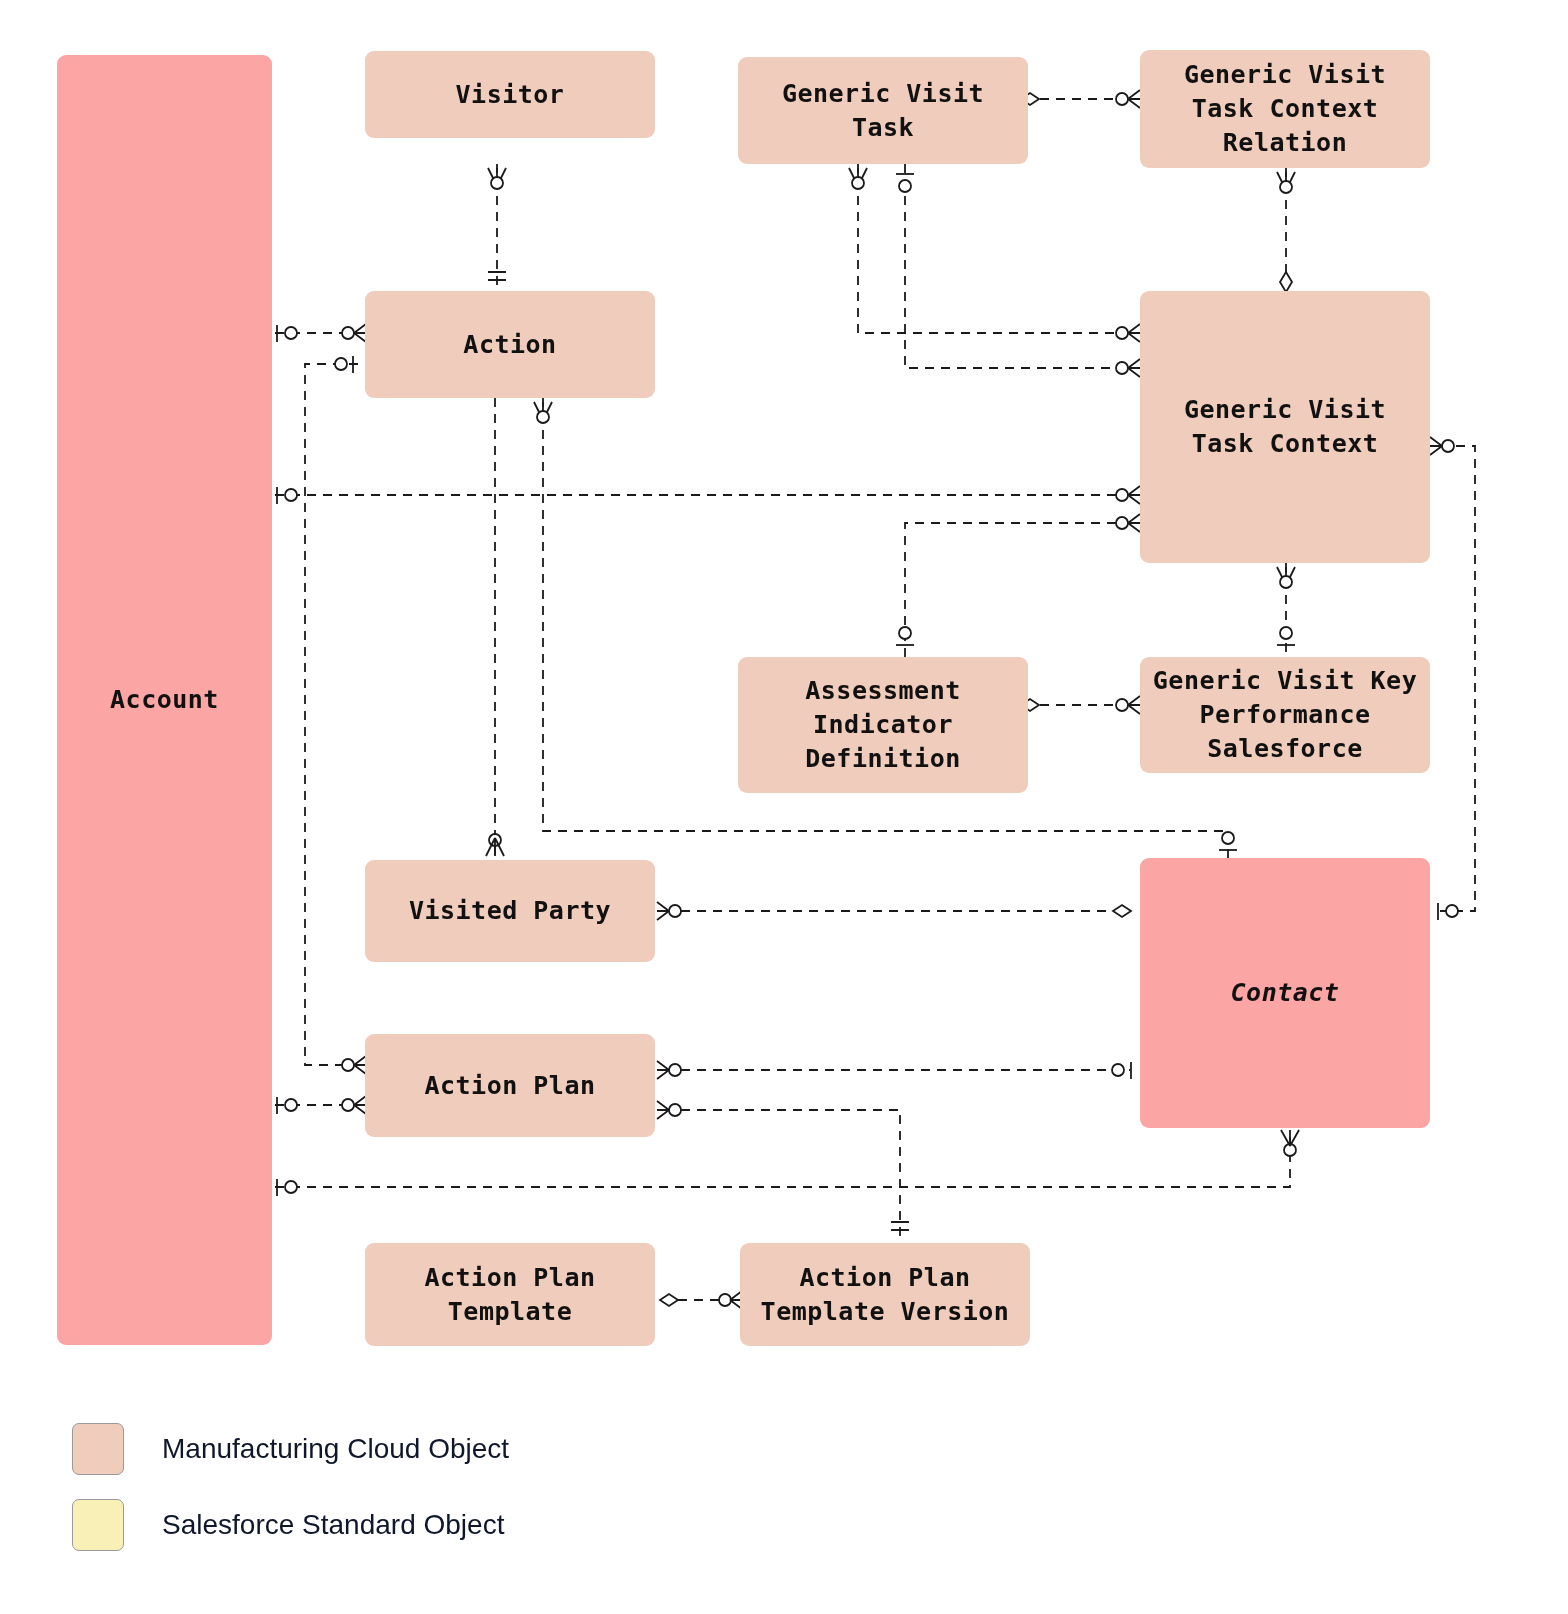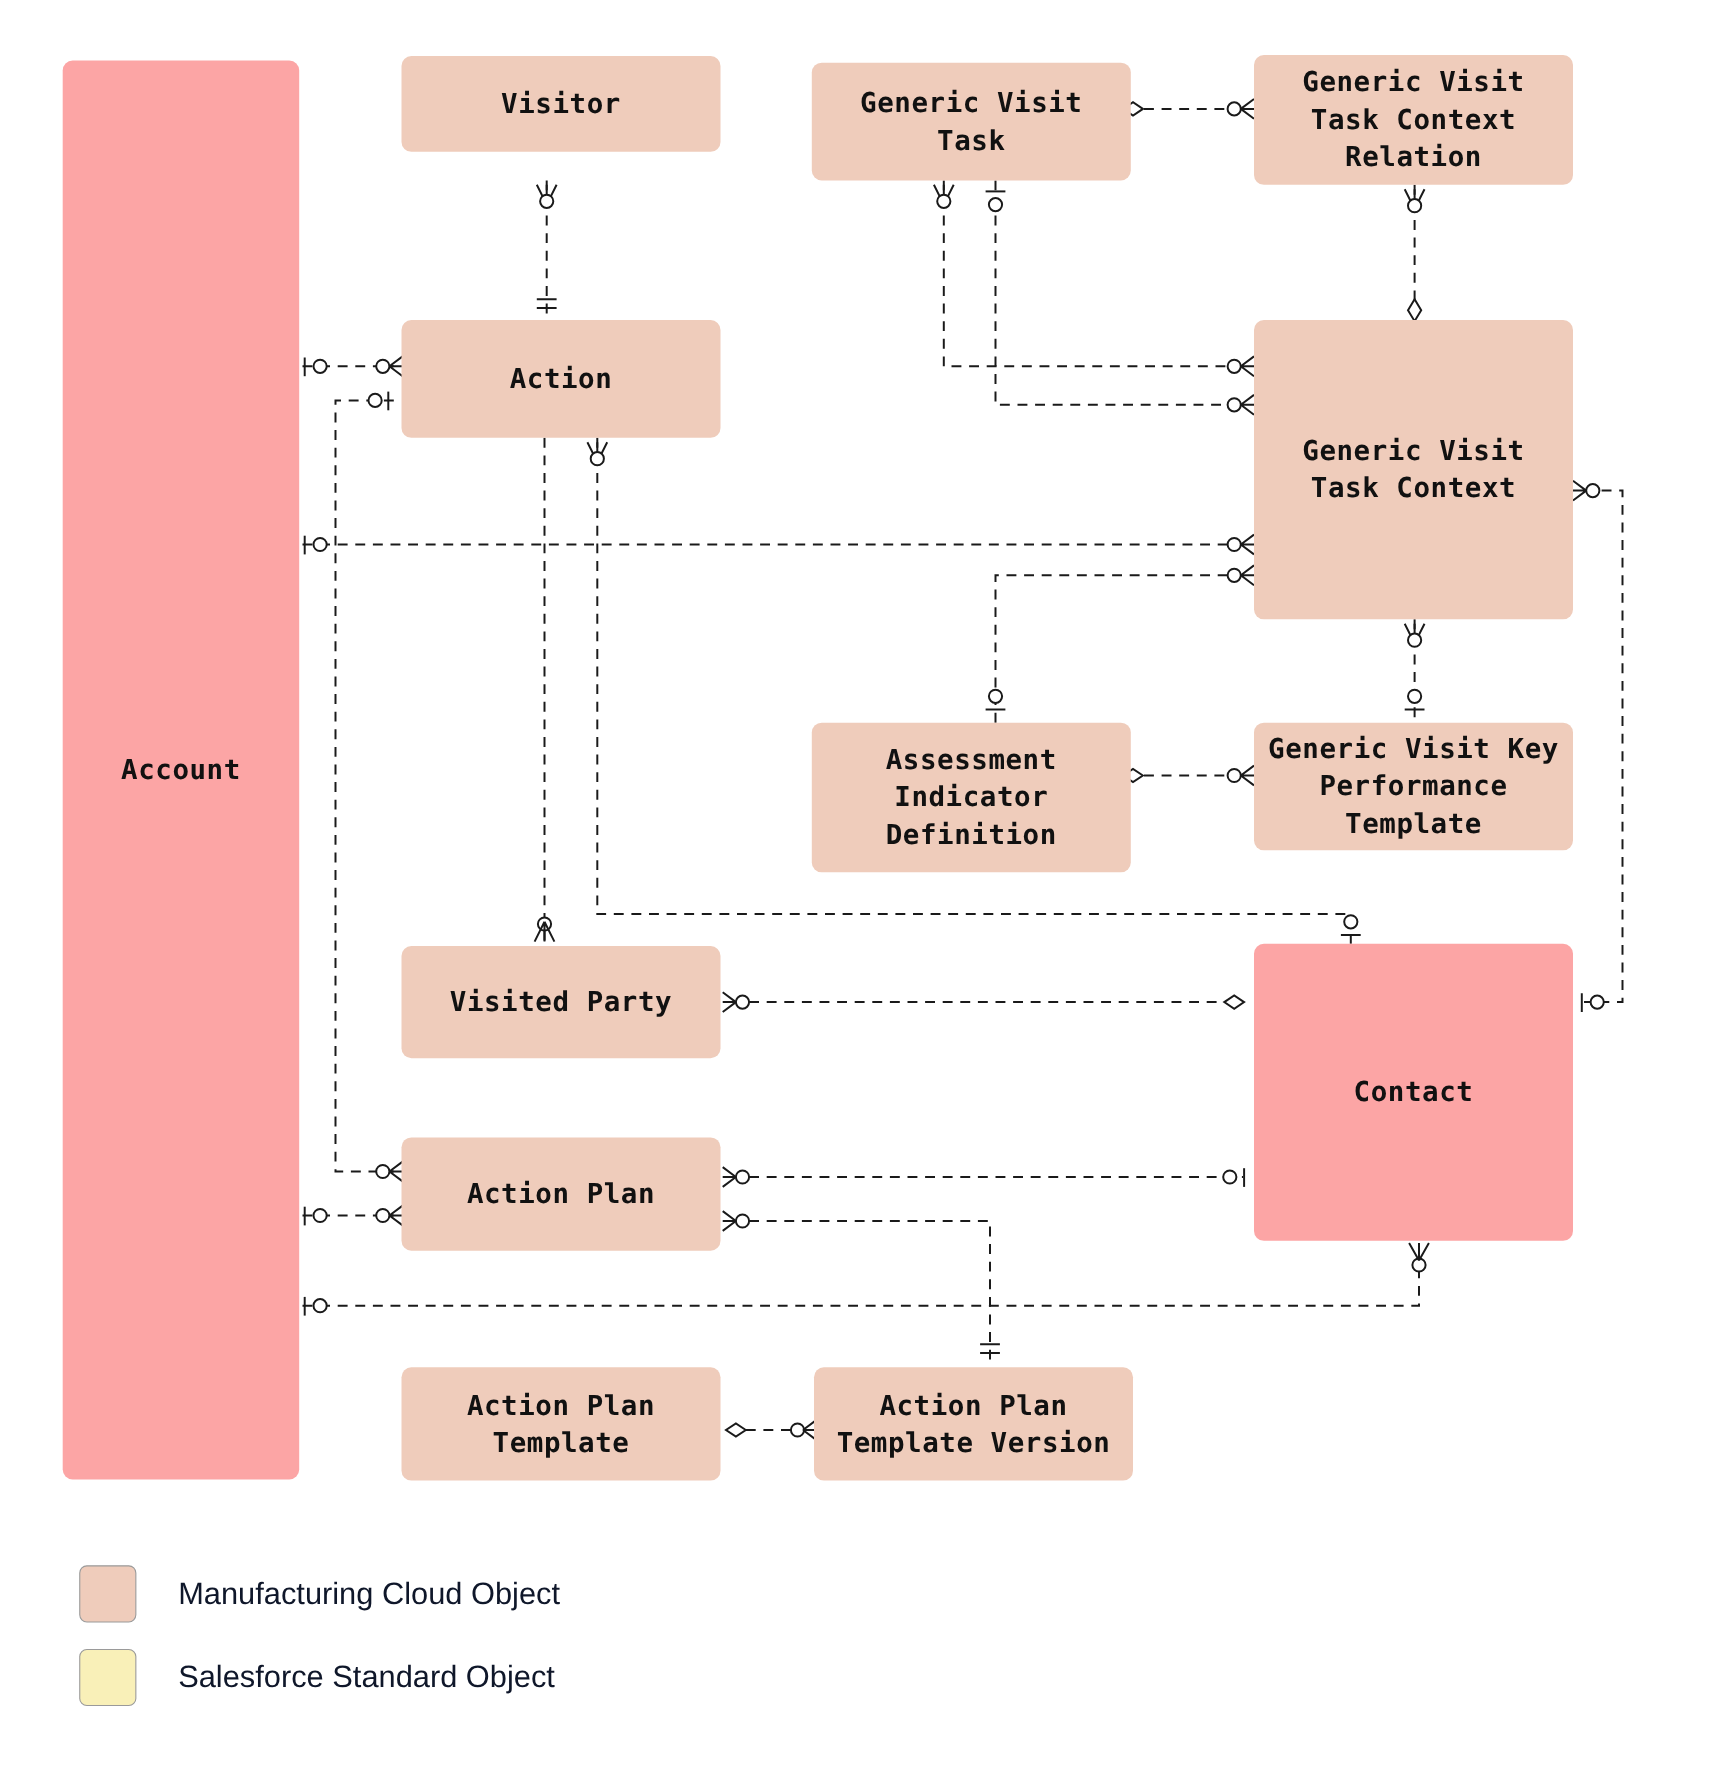--- a/index.html
+++ b/index.html
@@ -245,28 +245,28 @@
 
   <div class="entity mfg" style="left:738px; top:657px;  width:290px; height:136px;">
     <span>Assessment
 Indicator
 Definition</span>
   </div>
 
   <div class="entity mfg" style="left:1140px; top:657px; width:290px; height:116px;">
     <span>Generic Visit Key
 Performance
-Template</span>
+Salesforce</span>
   </div>
 
   <div class="entity mfg" style="left:365px; top:860px;  width:290px; height:102px;">
     <span>Visited Party</span>
   </div>
 
-  <div class="entity sfdc" style="left:1140px; top:858px; width:290px; height:270px;">
+  <div class="entity sfdc" style="left:1140px; top:858px; width:290px; height:270px;font-style:italic;">
     <span>Contact</span>
   </div>
 
   <div class="entity mfg" style="left:365px; top:1034px; width:290px; height:103px;">
     <span>Action Plan</span>
   </div>
 
   <div class="entity mfg" style="left:365px; top:1243px; width:290px; height:103px;">
     <span>Action Plan
 Template</span>

